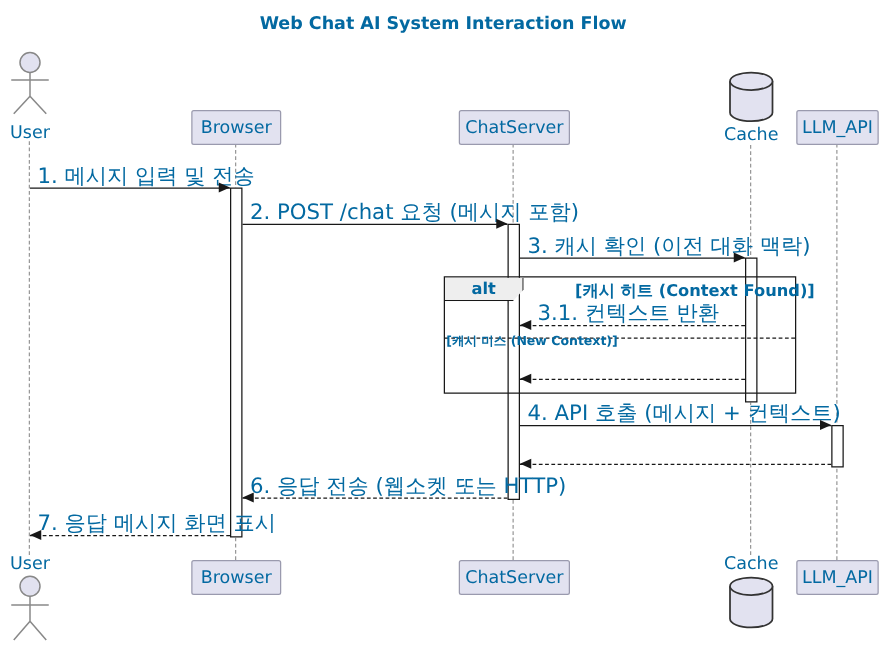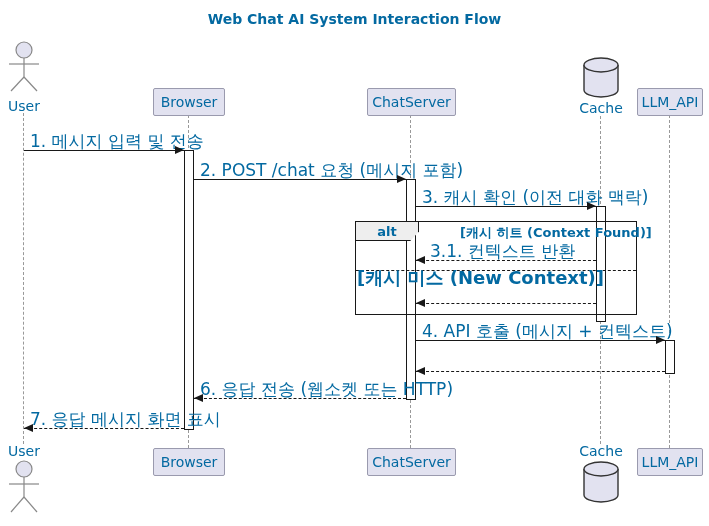--- a/index.html
+++ b/index.html
@@ -49,21 +49,21 @@
   }
   .alt-cond1{
     position:absolute;left:64px;top:2px;width:190px;
     text-align:center;font-size:13px;font-weight:bold;white-space:nowrap;margin-left:40px;
   }
   .alt-divider{
     position:absolute;left:0;top:48px;width:100%;border-top:1px dashed #181818;
   }
   .alt-cond2{
     position:absolute;left:1px;top:44px;
-    font-size:18px;font-weight:bold;white-space:nowrap;
+    font-size:10px;font-weight:bold;white-space:nowrap;
   }
   .actor-label{
     position:absolute;text-align:center;font-size:14px;white-space:nowrap;
   }
   svg{display:block;}
 </style>
 </head>
 <body>
 
 <div class="canvas">

